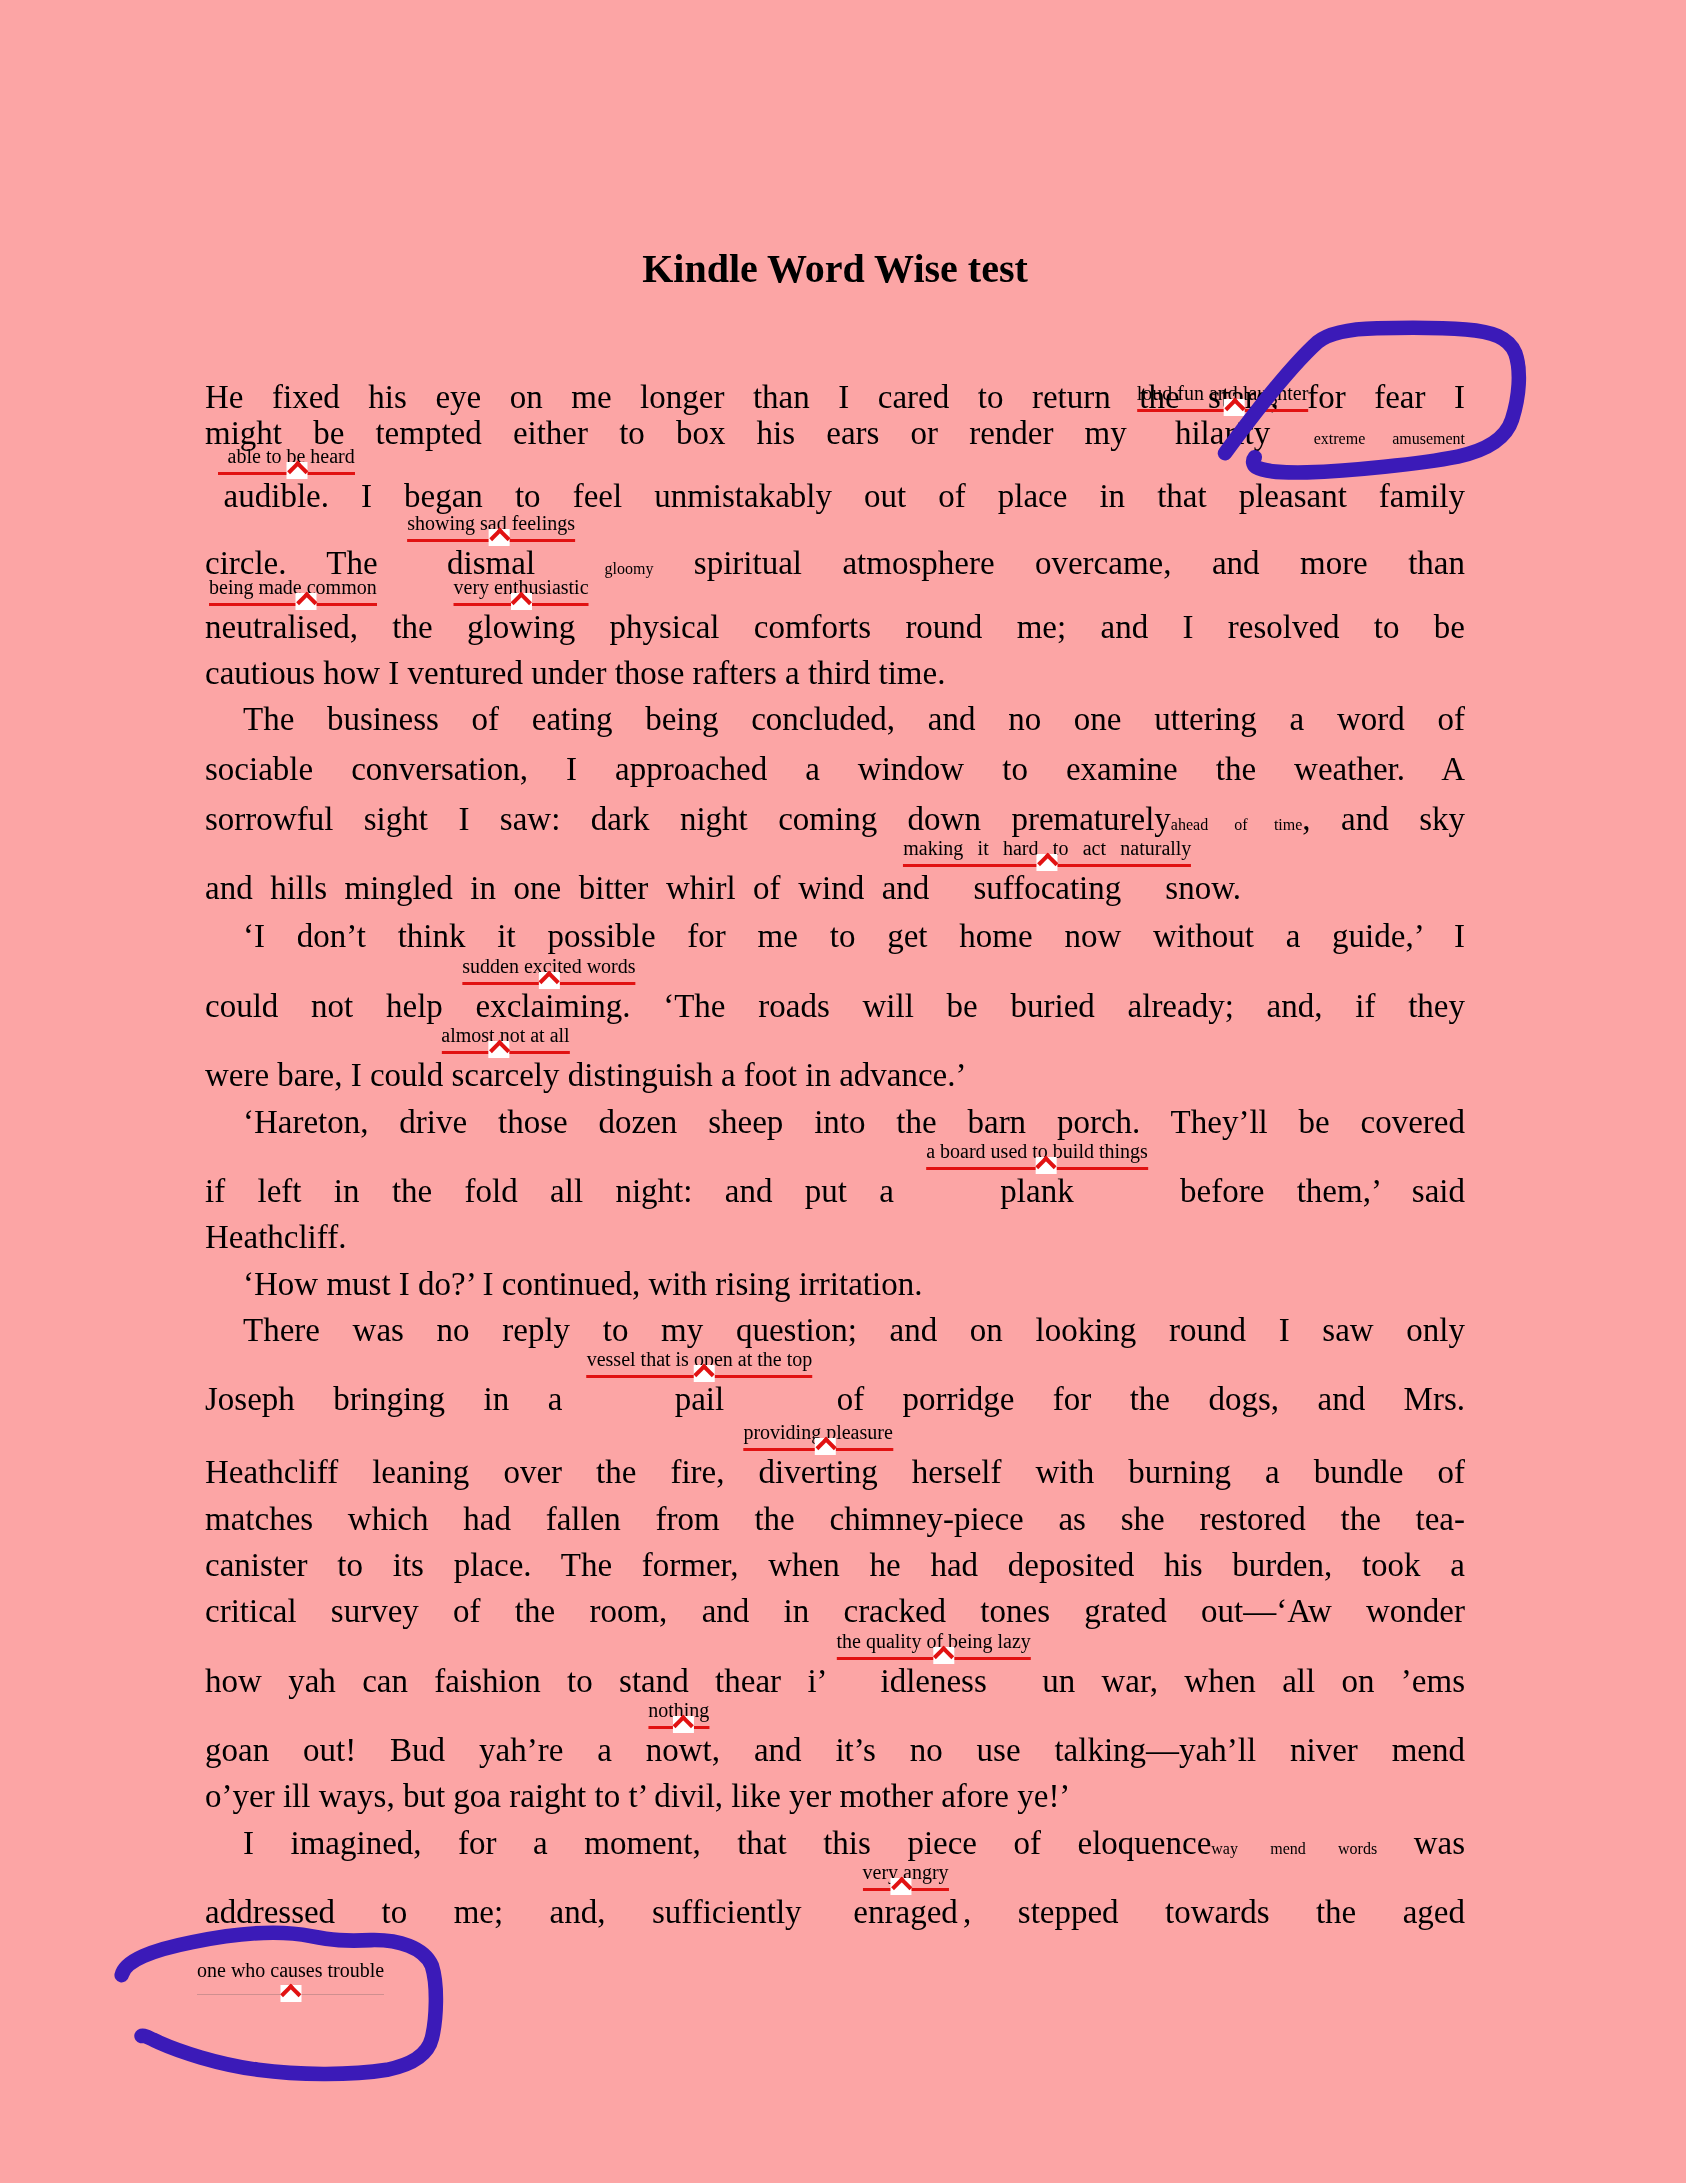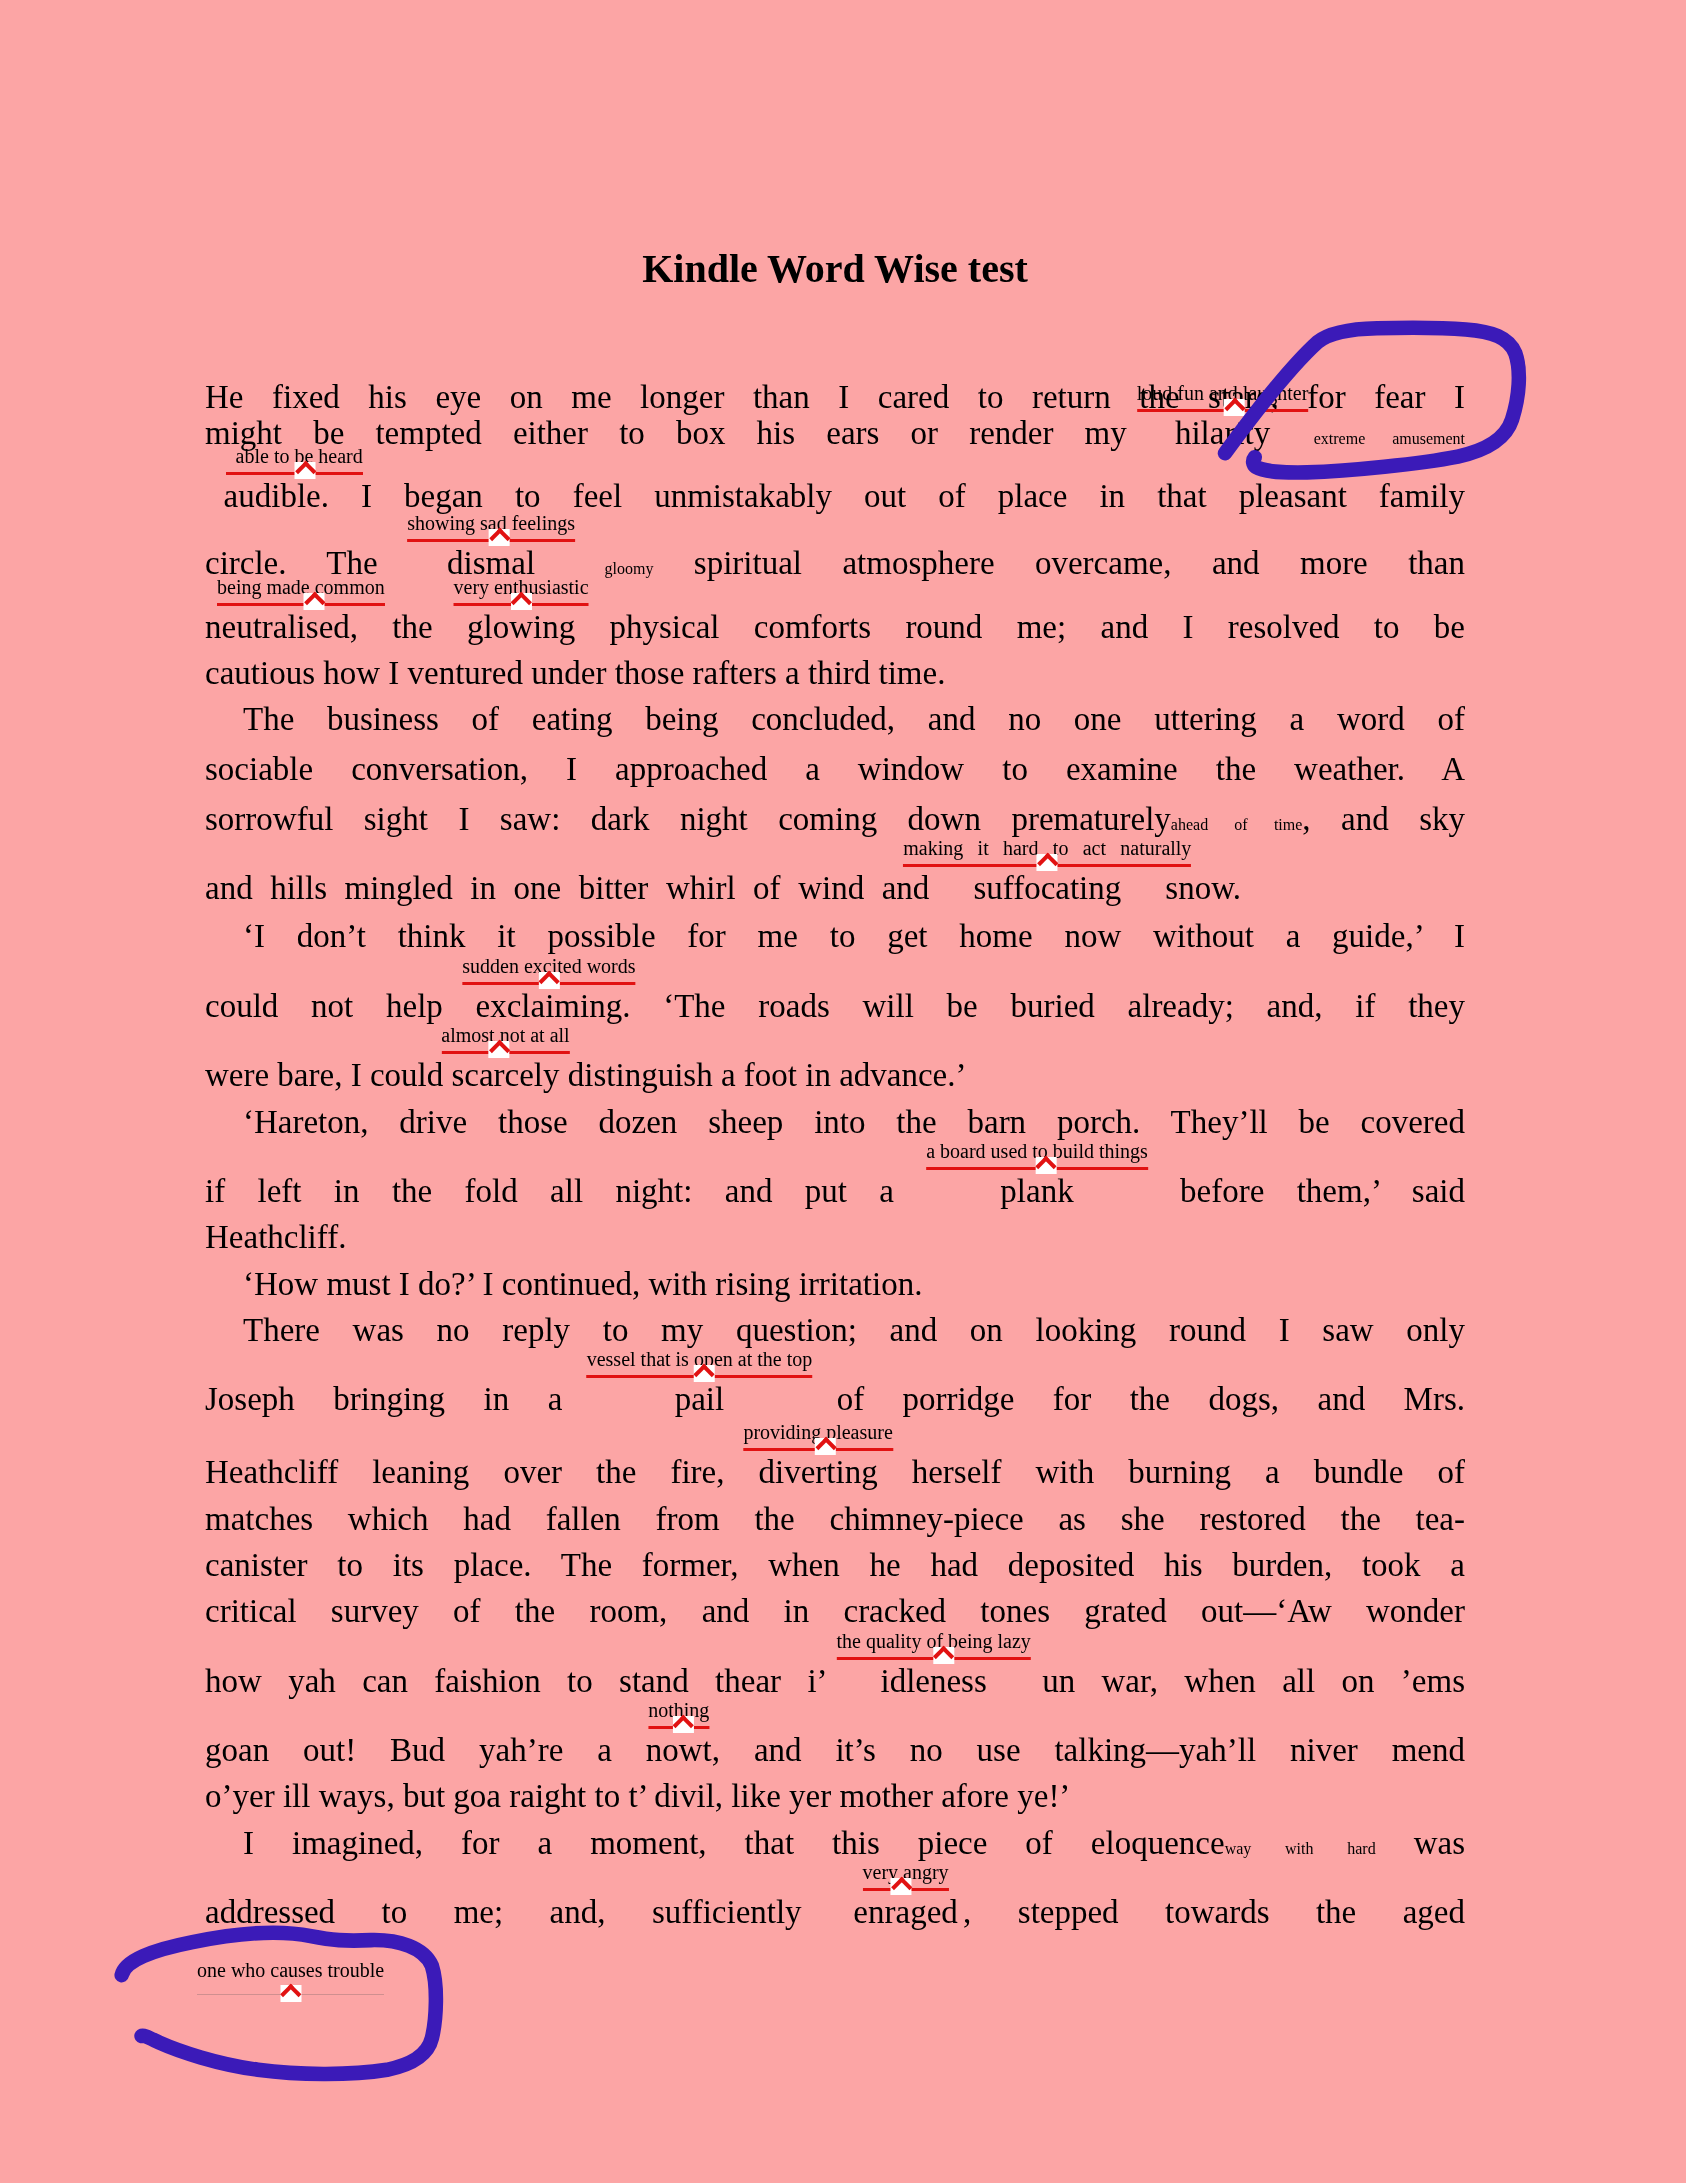--- a/index.html
+++ b/index.html
@@ -16,21 +16,21 @@
     position:absolute; left:205px; width:1260px;
     font-size:33px; line-height:40px; text-align:left; white-space:nowrap;
   }
   .line.just { text-align:justify; text-align-last:justify; white-space:normal; }
   .ww { position:relative; display:inline-block; }
   .hint {
     position:absolute; bottom:41px; left:50%; transform:translateX(-50%);
     font-size:20px; line-height:21px; white-space:nowrap;
     padding-bottom:5.3px; border-bottom:3.3px solid #e11212;
   }
-  .hint.left { left:12px; transform:none; }
+  .hint.left { left:4px; transform:none; }
   .hint.light { border-bottom:1.3px solid #cf8f8f; }
   .caret {
     position:absolute; bottom:-6.6px; width:21px; height:17px;
     background:#fff; transform:translateX(-50%);
   }
   .caret::before {
     content:""; position:absolute; left:50%; top:2.6px; width:10.6px; height:10.6px;
     border-top:4.6px solid #e11212; border-right:4.6px solid #e11212;
     transform:translateX(-50%) rotate(-45deg);
   }
@@ -69,21 +69,21 @@
       <div class="line" style="top: 1264px; text-indent: 38px;">‘How must I do?’ I continued, with rising irritation.</div>
       <div class="line just" style="top: 1310px; text-indent: 38px;">There was no reply to my question; and on looking round I saw only</div>
       <div class="line just" style="top: 1379px;">Joseph bringing in a <span class="ww" style="padding: 0px 74px;">pail<span class="hint">vessel that is open at the top<span class="caret" style="left: 52%;"></span></span></span> of porridge for the dogs, and Mrs.</div>
       <div class="line just" style="top: 1452px;">Heathcliff leaning over the fire, <span class="ww">diverting<span class="hint">providing pleasure<span class="caret" style="left: 55%;"></span></span></span> herself with burning a bundle of</div>
       <div class="line just" style="top: 1499px;">matches which had fallen from the chimney-piece as she restored the tea-</div>
       <div class="line just" style="top: 1545px;">canister to its place. The former, when he had deposited his burden, took a</div>
       <div class="line just" style="top: 1591px;">critical survey of the room, and in cracked tones grated out—‘Aw wonder</div>
       <div class="line just" style="top: 1661px;">how yah can faishion to stand thear i’ <span class="ww" style="padding: 0px 29px;">idleness<span class="hint">the quality of being lazy<span class="caret" style="left: 55%;"></span></span></span> un war, when all on ’ems</div>
       <div class="line just" style="top: 1730px;">goan out! Bud yah’re a <span class="ww">nowt<span class="hint">nothing<span class="caret" style="left: 57%;"></span></span></span>, and it’s no use talking—yah’ll niver mend</div>
       <div class="line" style="top: 1776px;">o’yer ill ways, but goa raight to t’ divil, like yer mother afore ye!’</div>
-      <div class="line just" style="top: 1823px; text-indent: 38px;">I imagined, for a moment, that this piece of eloquence<span class="sm">way with hard</span> was</div>
+      <div class="line just" style="top: 1823px; text-indent: 38px;">I imagined, for a moment, that this piece of eloquence<span class="sm">way mend words</span> was</div>
       <div class="line just" style="top: 1892px;">addressed to me; and, sufficiently <span class="ww" style="padding: 0px 5.3px;">enraged<span class="hint">very angry<span class="caret" style="left: 45%;"></span></span></span>, stepped towards the aged</div>
     </div>
 
   <div class="footer-hint" style="left: 197px; top: 1960px;">
     <span class="hint light"><span>one who causes trouble</span><span class="caret" style="left: 50%;"></span></span>
   </div>
 
   <svg class="pen" width="1686" height="2183" viewBox="0 0 2549 3300">
     <path d="M 1852 685 C 1885 640 1950 555 1992 517 C 2009 503 2038 497 2082 496 C 2125 495 2182 495 2216 498 C 2256 501 2281 510 2291 534 C 2300 560 2297 600 2286 634 C 2277 662 2250 680 2204 690 C 2148 701 2040 712 1976 714 C 1941 715 1909 712 1899 706 C 1894 702 1893 696 1897 691"></path>
     <path d="M 184 2986 C 189 2964 230 2948 291 2936 C 360 2922 421 2917 470 2927 C 501 2933 522 2935 561 2933 C 602 2932 641 2944 653 2972 C 662 3000 660 3052 653 3081 C 647 3106 625 3121 585 3129 C 529 3138 450 3137 390 3129 C 329 3121 270 3101 241 3088 C 226 3081 217 3076 214 3078"></path>

